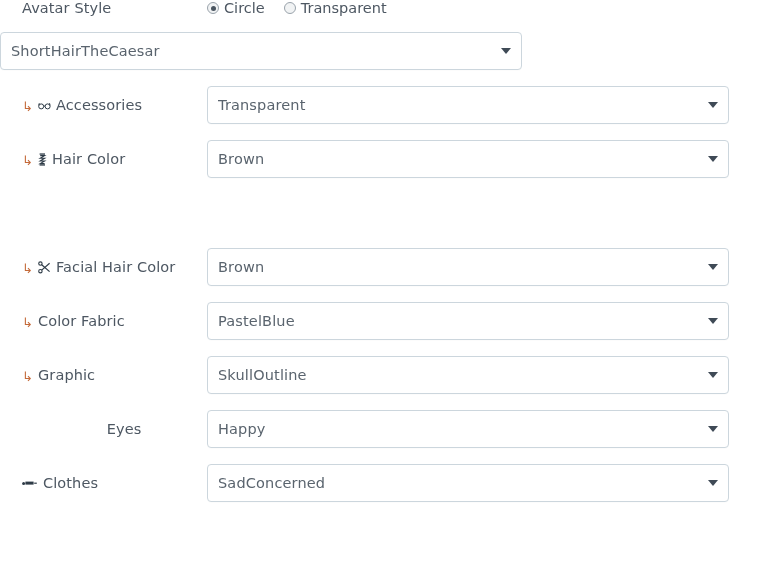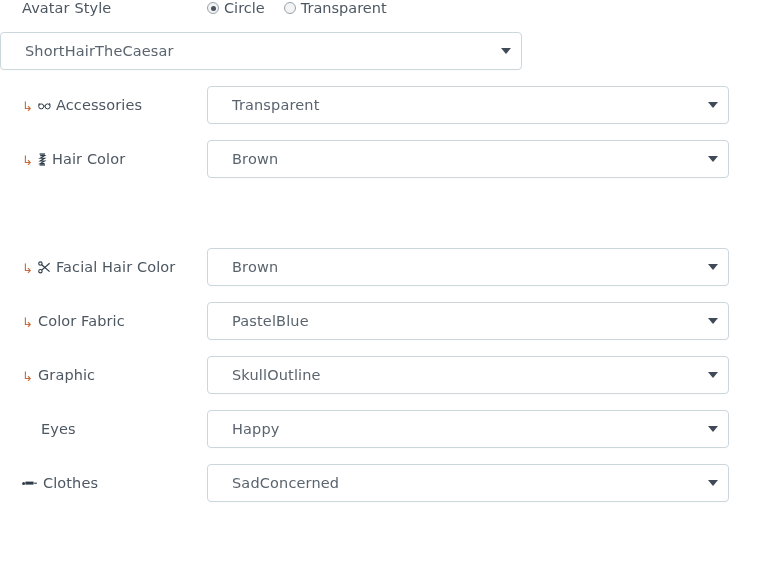--- a/index.html
+++ b/index.html
@@ -42,20 +42,21 @@
     padding-left: 22px;
     display: flex;
     align-items: center;
     white-space: nowrap;
     font-size: 14.5px;
     color: #4d5762;
     letter-spacing: .1px;
   }
   .label-cell.indent-plain {
     padding-left: 41px;
+    justify-content: center;
   }
 
   .arrow-glyph {
     color: #c46a3a;
     font-size: 13px;
     margin-right: 5px;
     line-height: 1;
     display: inline-block;
     transform: translateY(1px);
   }
@@ -87,21 +88,21 @@
     height: 38px;
   }
   .select-box {
     width: 522px;
     height: 38px;
     border: 1px solid #ccd6dd;
     border-radius: 4px;
     background: #ffffff;
     display: flex;
     align-items: center;
-    padding: 0 28px 0 24px;
+    padding: 0 28px 0 10px;
     font-size: 14.5px;
     color: #5a646e;
     letter-spacing: .15px;
     box-shadow: 0 1px 0 rgba(0,0,0,0.01);
   }
   .select-value {
     overflow: hidden;
     text-overflow: ellipsis;
     white-space: nowrap;
   }

